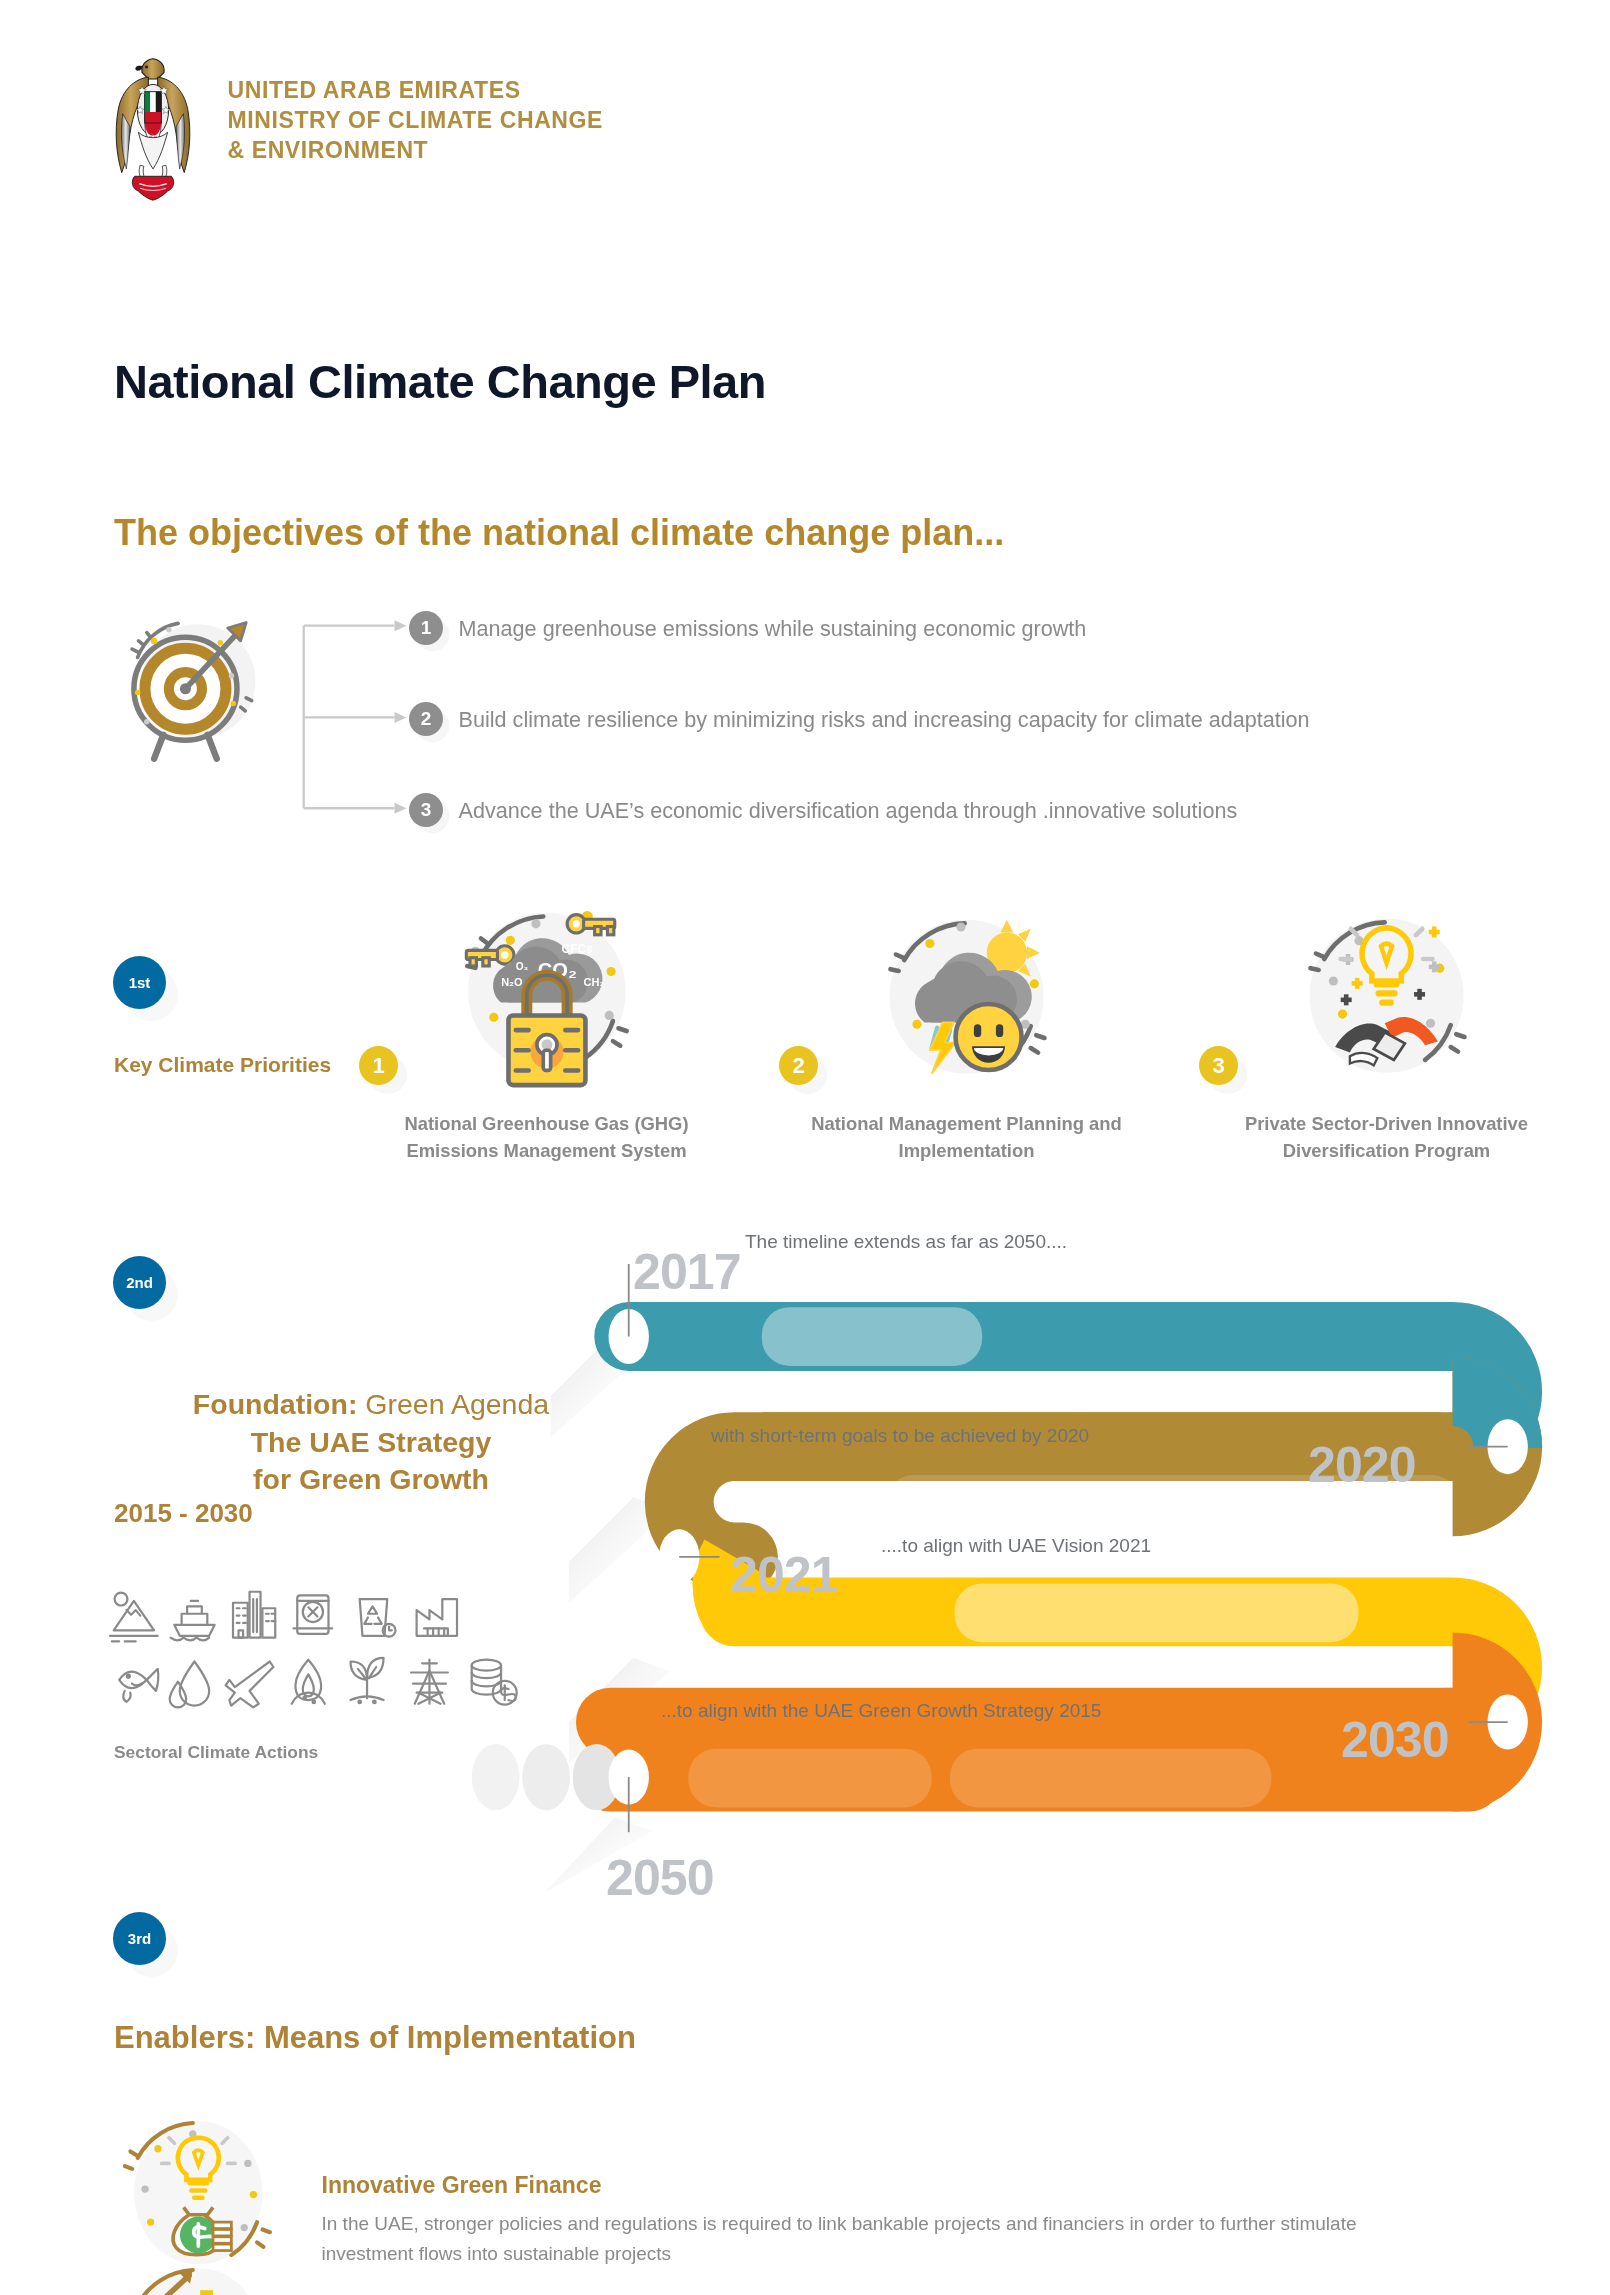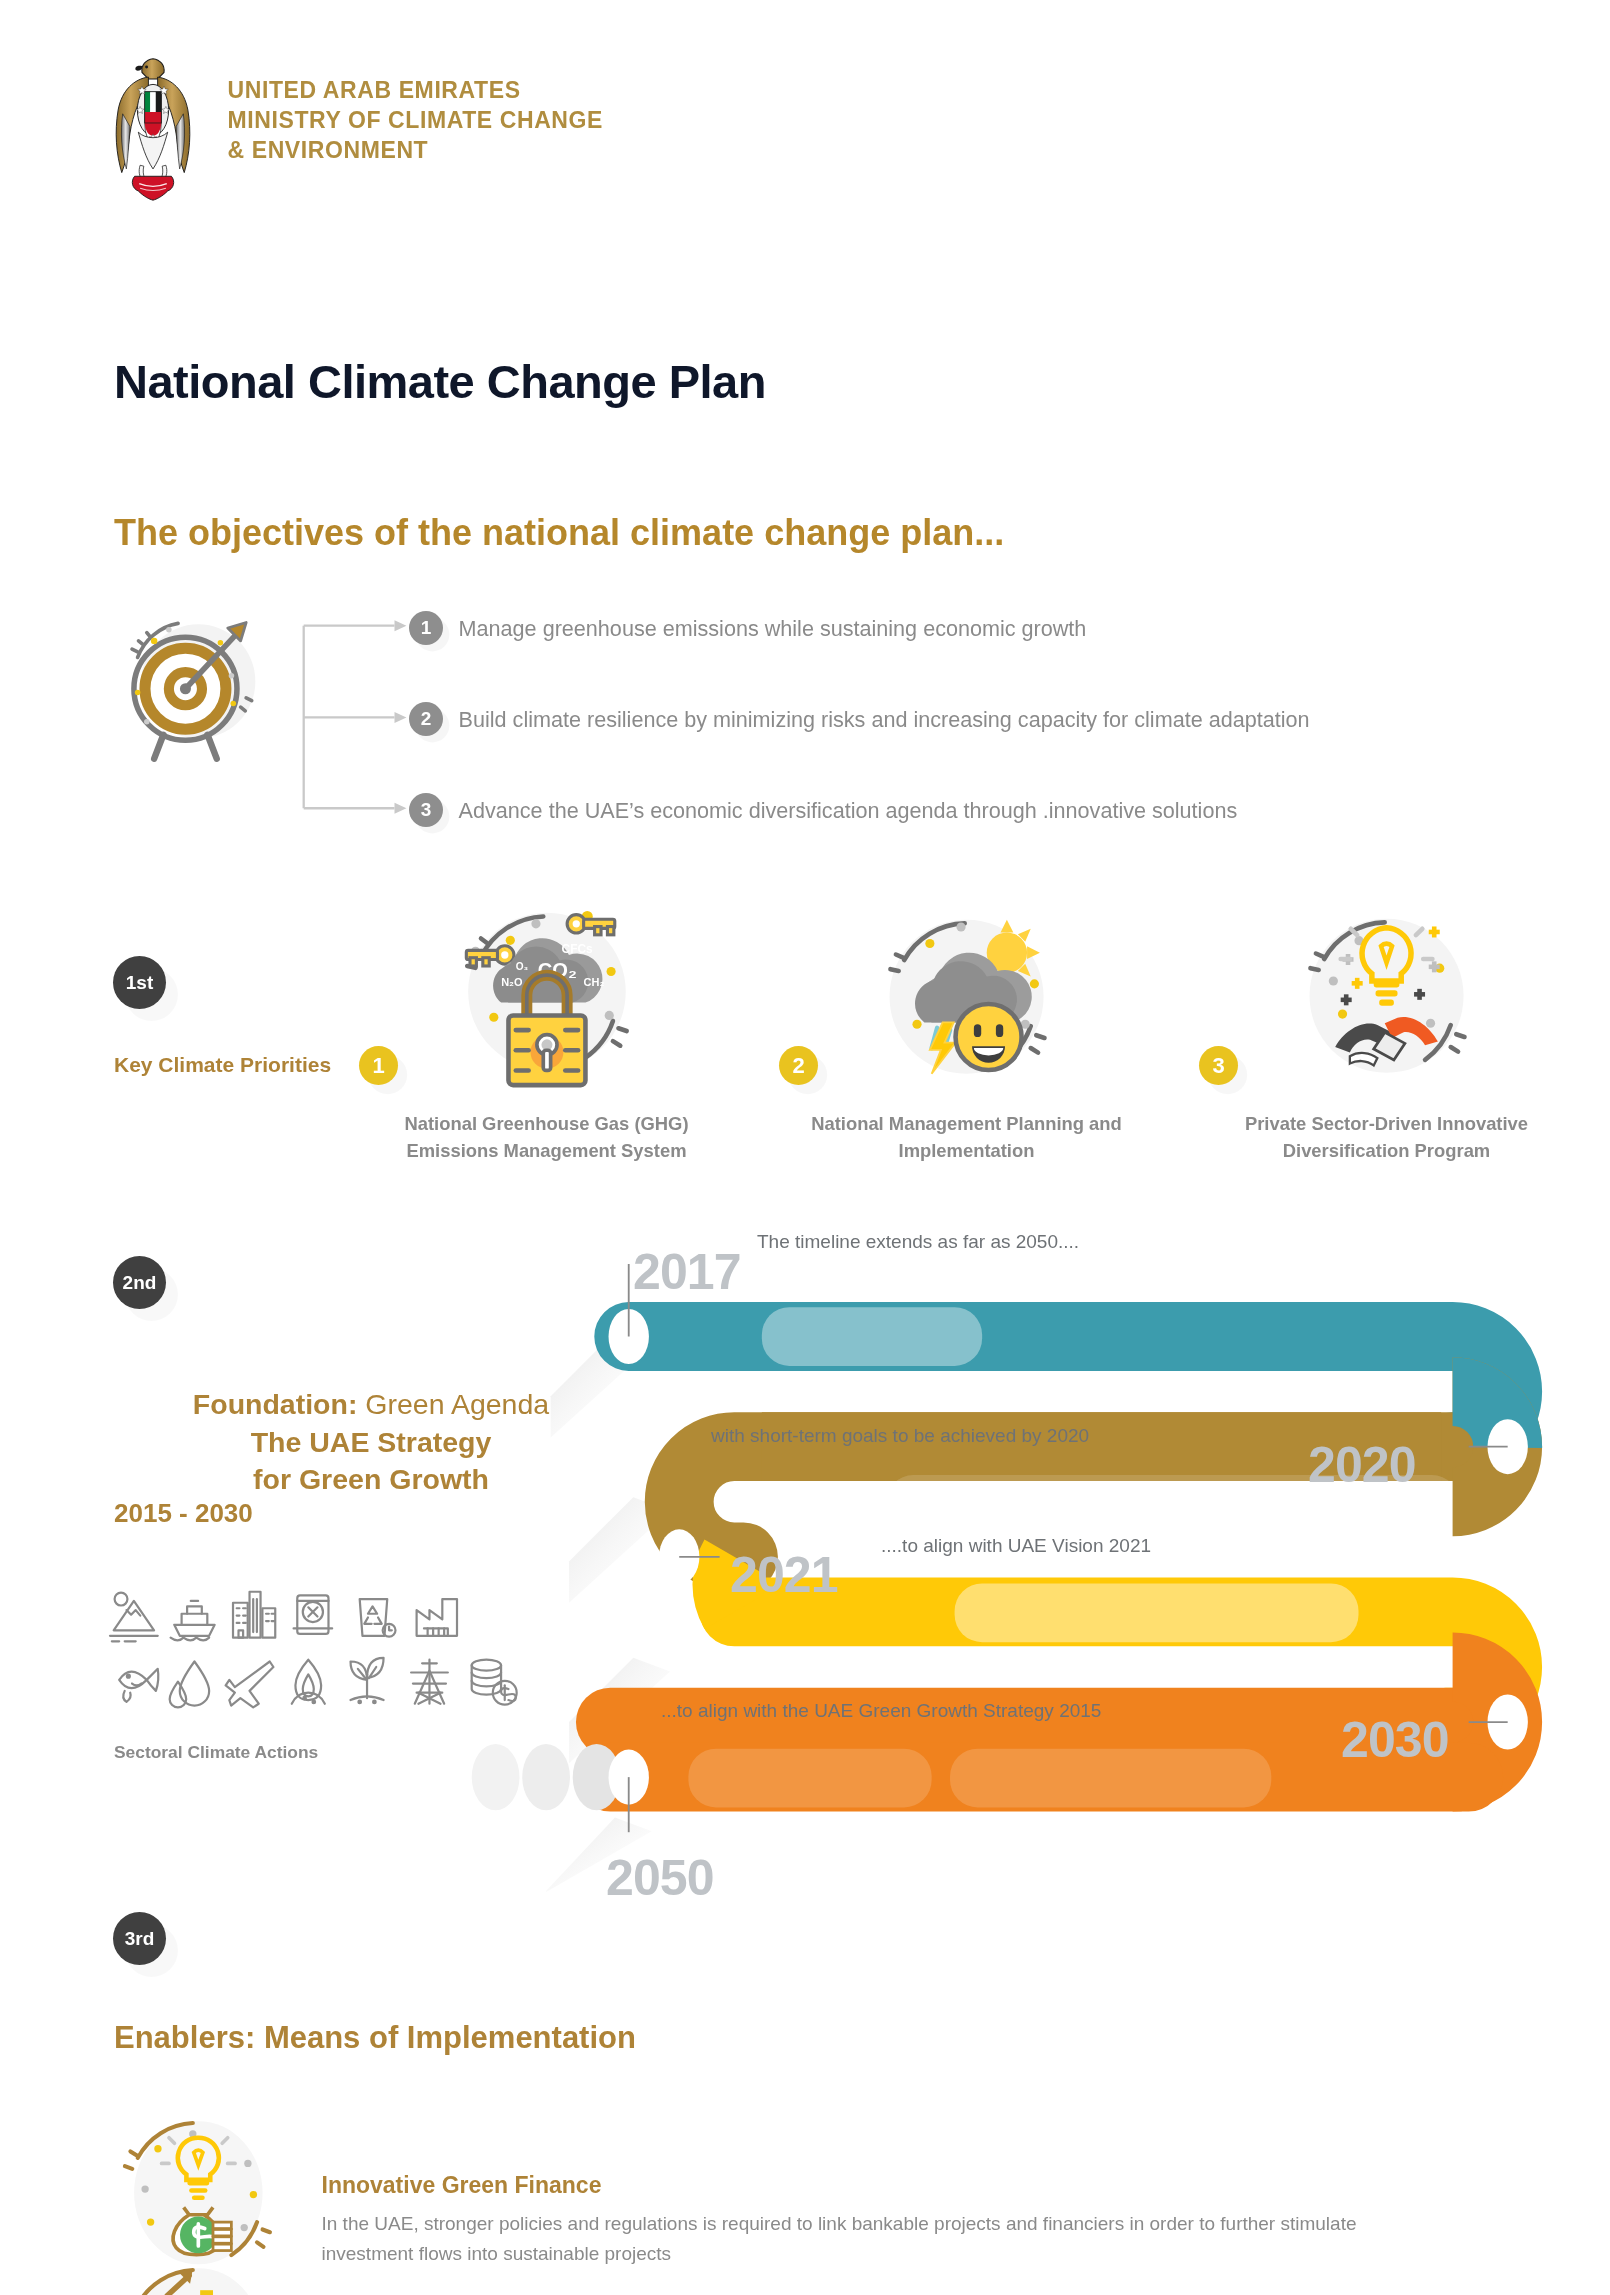--- a/index.html
+++ b/index.html
@@ -45,21 +45,21 @@
     box-shadow:6.4px 6.4px 0 rgba(0,0,0,0.035);
   }
   .obj-text {
     margin-left:15.6px; color:#8A8A8A; font-size:21.6px; line-height:1.42;
     font-family:"Liberation Sans", sans-serif; padding-top:2.8px; max-width:946px;
   }
 
   
   .rank-badge {
     position:absolute; width:53px; height:53px; border-radius:50%;
-    background:#404040; color:#fff; font-size:19px; font-weight:bold;
+    background:#0369a1; color:#fff; font-size:15px; font-weight:bold;
     display:flex; align-items:center; justify-content:center;
     box-shadow:12px 12px 0 rgba(0,0,0,0.028);
     font-family:"Liberation Sans", sans-serif;
   }
 
   
   #kcp-title {
     position:absolute; left:114px; top:1051px; width:257px;
     font-size:21px; font-weight:bold; color:#AE8337; line-height:1.30;
   }
@@ -594,21 +594,21 @@
       <g stroke="#8A8A8A" stroke-width="4" fill="none">
         <path d="M470 210 V52"></path>
         <path d="M2385 450 H2300"></path>
         <path d="M580 690 H668"></path>
         <path d="M2385 1050 H2300"></path>
         <path d="M470 1170 V1290"></path>
       </g>
     </svg>
 
     <div class="tl-year" style="left:220px; top:-23px;">2017</div>
-    <div class="tl-note" style="left:344px; top:-9.2px;">The timeline extends as far as 2050....</div>
+    <div class="tl-note" style="left:332px; top:-9.2px;">The timeline extends as far as 2050....</div>
 
     <div class="tl-year" style="left:895px; top:170px;">2020</div>
     <div class="tl-note" style="left:298px; top:185px;">with short-term goals to be achieved by 2020</div>
 
     <div class="tl-year" style="left:317px; top:280px;">2021</div>
     <div class="tl-note" style="left:468px; top:295px;">....to align with UAE Vision 2021</div>
 
     <div class="tl-year" style="left:928px; top:445px;">2030</div>
     <div class="tl-note" style="left:248px; top:460px;">...to align with the UAE Green Growth Strategy 2015</div>
 

